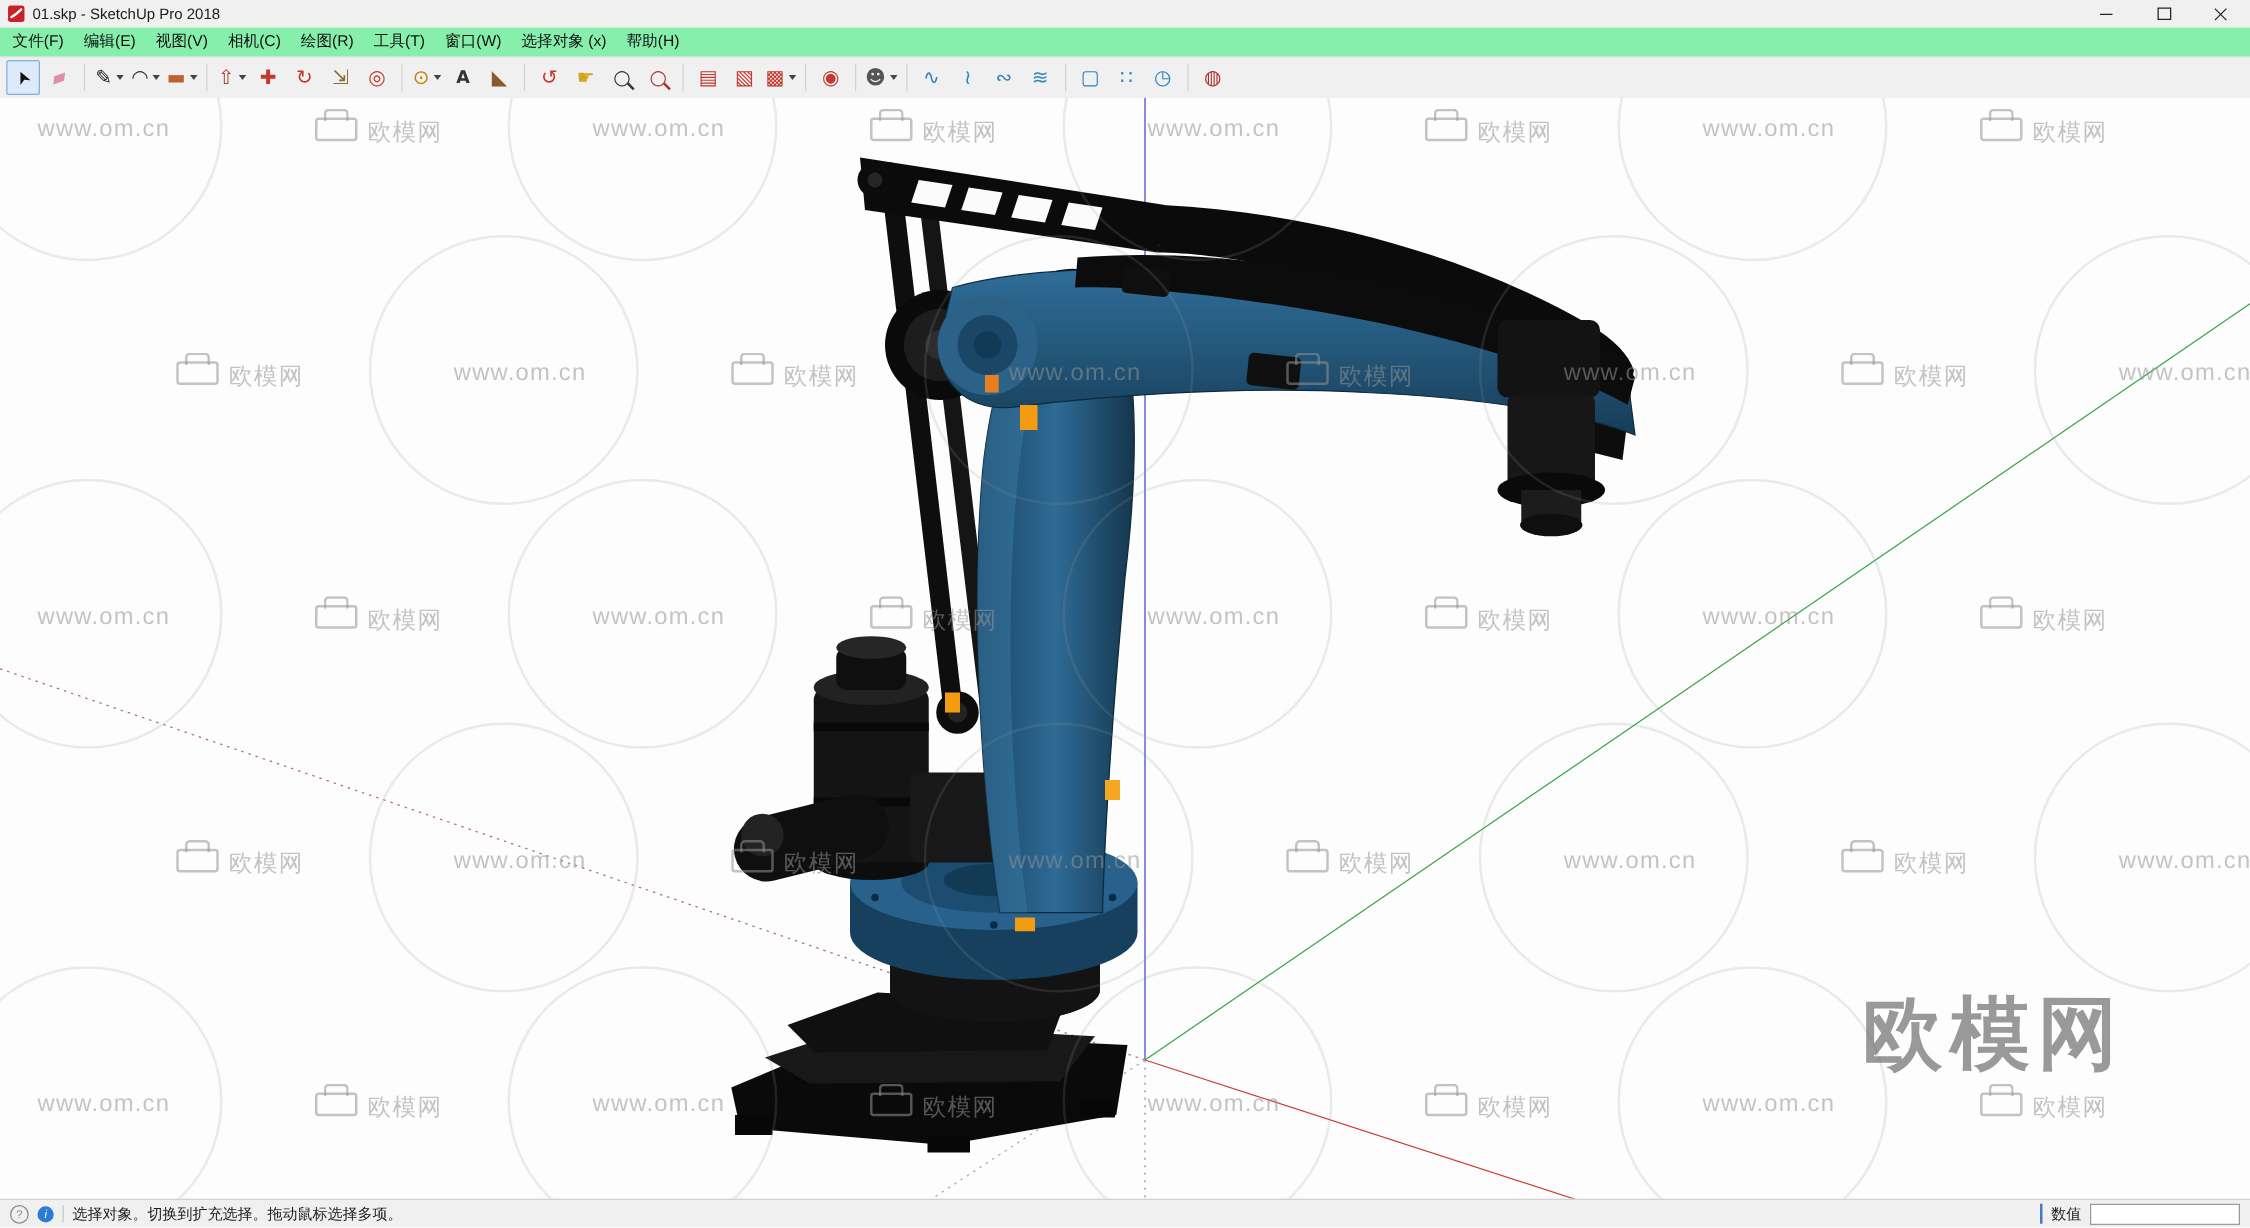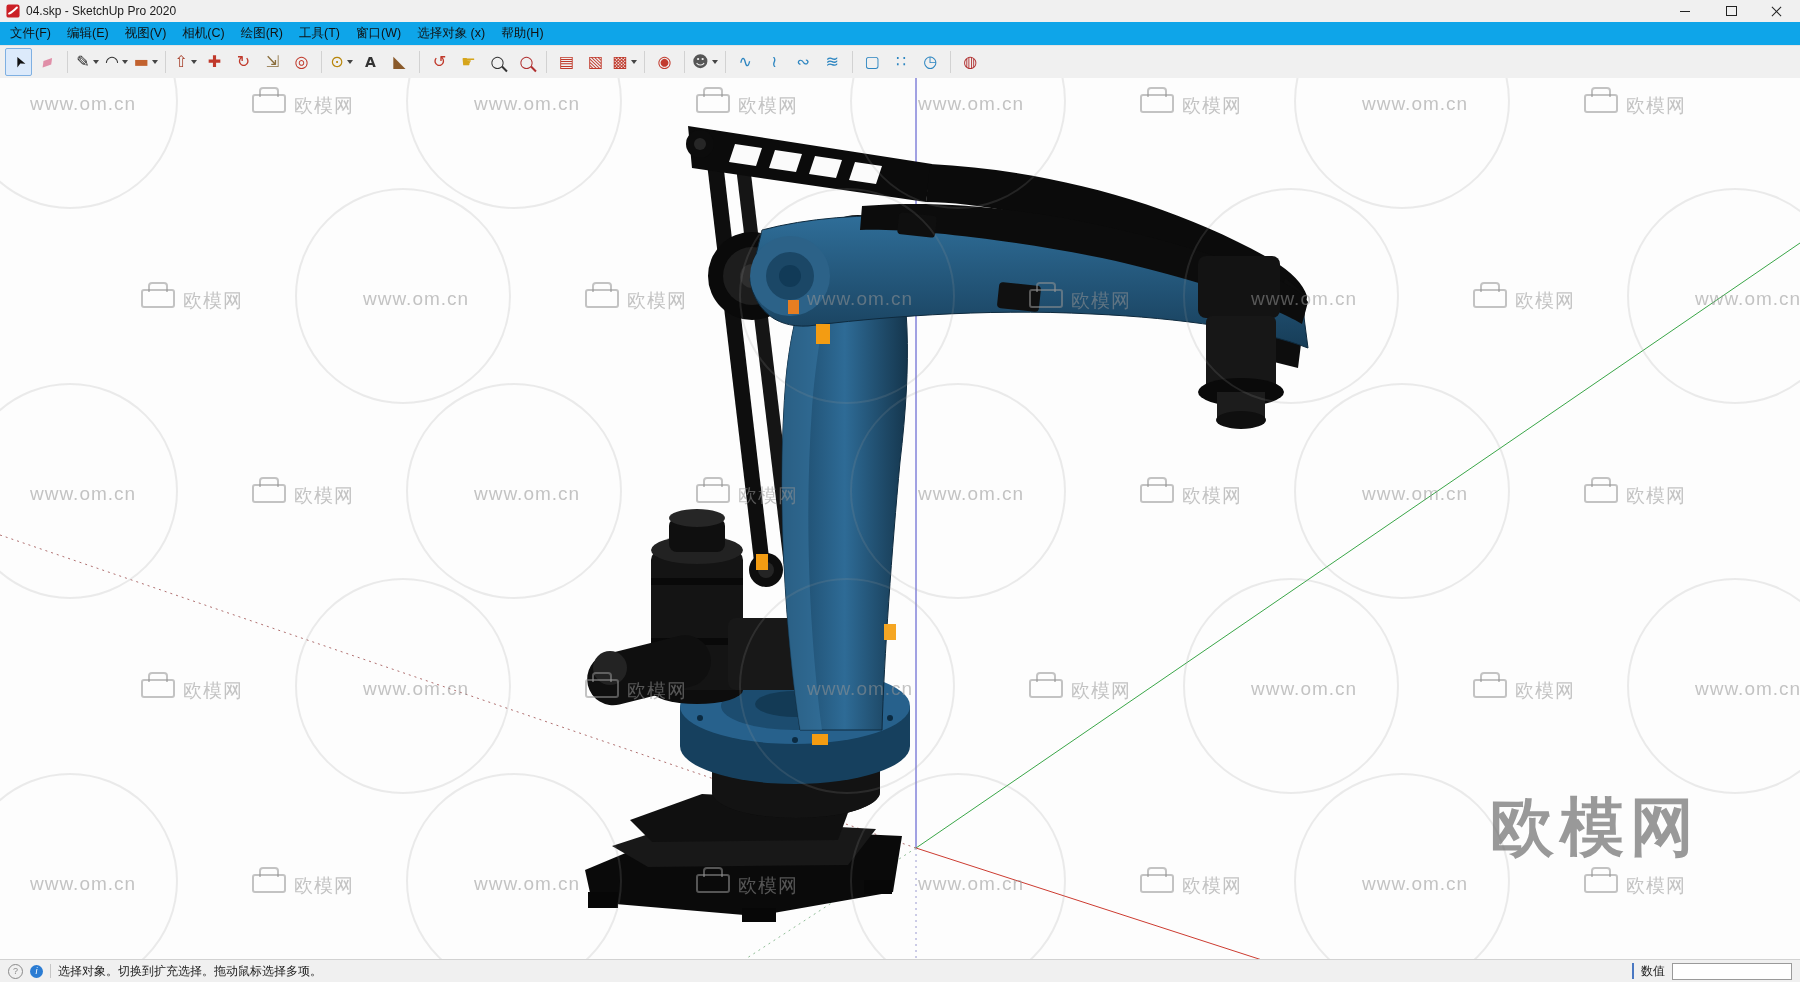--- a/index.html
+++ b/index.html
@@ -12,21 +12,21 @@
   .title-text{font-size:12px;margin-left:6px;color:#1a1a1a;}
   .win-controls{margin-left:auto;display:flex;height:22px;}
   .wc{width:46px;height:22px;display:flex;align-items:center;justify-content:center;position:relative;}
   .wc-min::before{content:"";width:10px;height:1px;background:#222;}
   .wc-max::before{content:"";width:9px;height:8px;border:1px solid #222;}
   .wc-close::before,.wc-close::after{content:"";position:absolute;width:13px;height:1px;background:#222;left:16px;top:11px;}
   .wc-close::before{transform:rotate(45deg);}
   .wc-close::after{transform:rotate(-45deg);}
 
   
-  .menubar{height:23px;background:#0ea5e9;display:flex;align-items:center;font-size:12.5px;
+  .menubar{height:23px;background:#86efac;display:flex;align-items:center;font-size:12.5px;
            border-bottom:1px solid #e3e3e3;padding-left:2px;}
   .menu-item{padding:3px 8px;white-space:nowrap;}
 
   
   .toolbar{height:32px;background:#f0f0f0;display:flex;align-items:center;padding:0 4px;
            border-bottom:1px solid #cfcfcf;}
   .tool{display:flex;align-items:center;justify-content:center;min-width:25px;height:26px;
         border:1px solid transparent;border-radius:2px;margin:0 1px;cursor:default;}
   .tool.pressed{background:#dceafb;border-color:#7fb0e2;}
   .glyph{font-size:16px;line-height:1;font-family:"DejaVu Sans",sans-serif;}
@@ -70,21 +70,21 @@
                  padding:0 3px;font-family:"Liberation Sans",sans-serif;}
 </style>
 </head>
 <body>
 
 <div class="titlebar">
   <svg class="app-icon" viewBox="0 0 16 16">
     <rect x="0.5" y="0.5" width="15" height="15" rx="2.5" fill="#cb2026"></rect>
     <path d="M3.5 11 C7 9.5 9.5 7 12.5 4" stroke="#ffffff" stroke-width="2.2" fill="none" stroke-linecap="round"></path>
   </svg>
-  <span class="title-text">04.skp - SketchUp Pro 2020</span>
+  <span class="title-text">01.skp - SketchUp Pro 2018</span>
   <div class="win-controls">
     <span class="wc wc-min"></span>
     <span class="wc wc-max"></span>
     <span class="wc wc-close"></span>
   </div>
 </div>
 
 <div class="menubar">
     <span class="menu-item">文件(F)</span>
     <span class="menu-item">编辑(E)</span>

